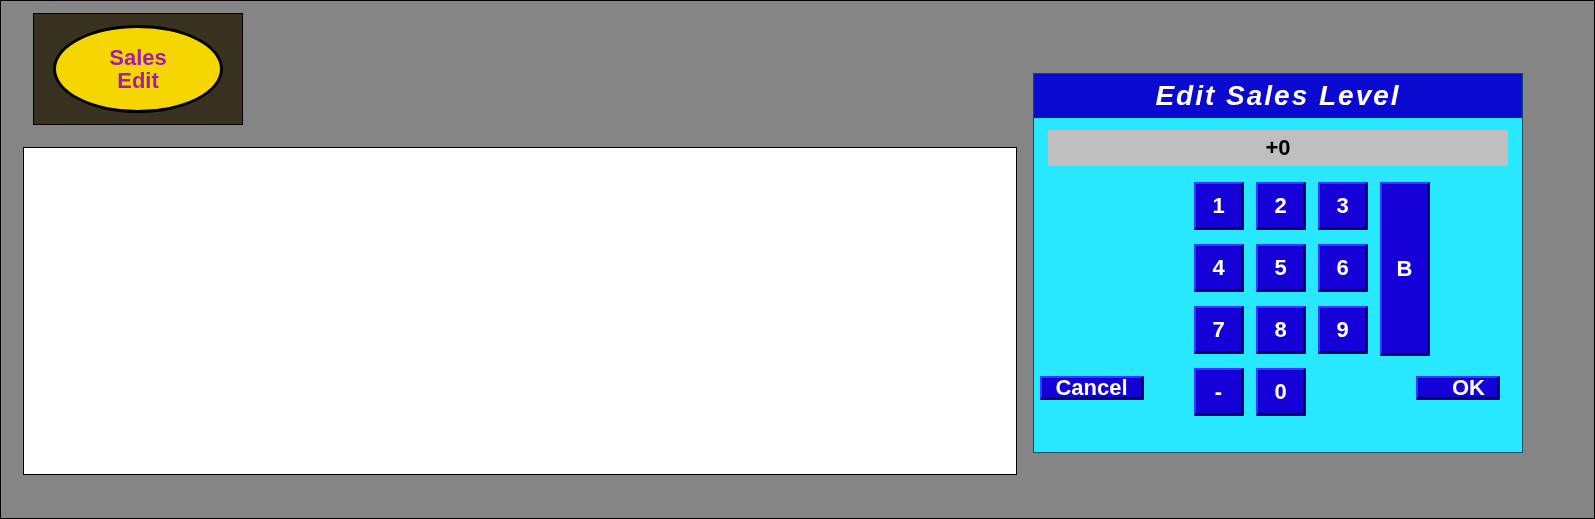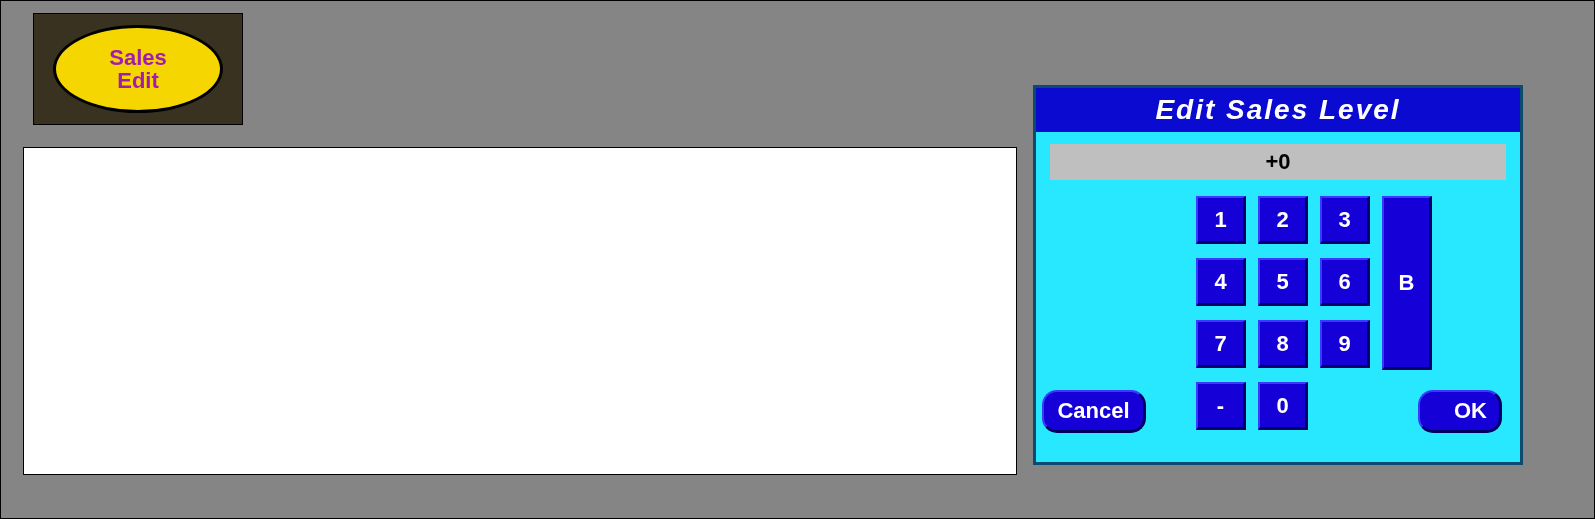--- a/index.html
+++ b/index.html
@@ -41,24 +41,24 @@
     position:absolute;
     left:22px; top:146px;
     width:994px; height:328px;
     background:#fff;
     border:1px solid #000;
   }
 
   
   .keypad{
     position:absolute;
-    left:1032px; top:84px;
+    left:1032px; top:72px;
     width:490px; height:380px;
     background:#28e8ff;
-    border:3px solid #0c4a6e;
+    border:1px solid #0c4a6e;
   }
   .keypad-title{
     height:44px;
     background:#0a0ad0;
     color:#fff;
     font-style:italic;
     font-weight:bold;
     font-size:28px;
     letter-spacing:2px;
     display:flex; align-items:center; justify-content:center;
@@ -85,21 +85,21 @@
     display:flex; align-items:center; justify-content:center;
     border-left:2px solid #3a3aff;
     border-top:2px solid #3a3aff;
     border-right:3px solid #000060;
     border-bottom:3px solid #000060;
     cursor:pointer;
     user-select:none;
   }
   .kp.small{ width:50px; height:48px; }
   .kp.tall{ width:50px; height:174px; }
-  .kp.wide{ height:43px;border-radius:15px; }
+  .kp.wide{ height:24px; }
 
   
   .k1{ left:160px; top:6px; }
   .k2{ left:222px; top:6px; }
   .k3{ left:284px; top:6px; }
   .k4{ left:160px; top:68px; }
   .k5{ left:222px; top:68px; }
   .k6{ left:284px; top:68px; }
   .k7{ left:160px; top:130px; }
   .k8{ left:222px; top:130px; }

